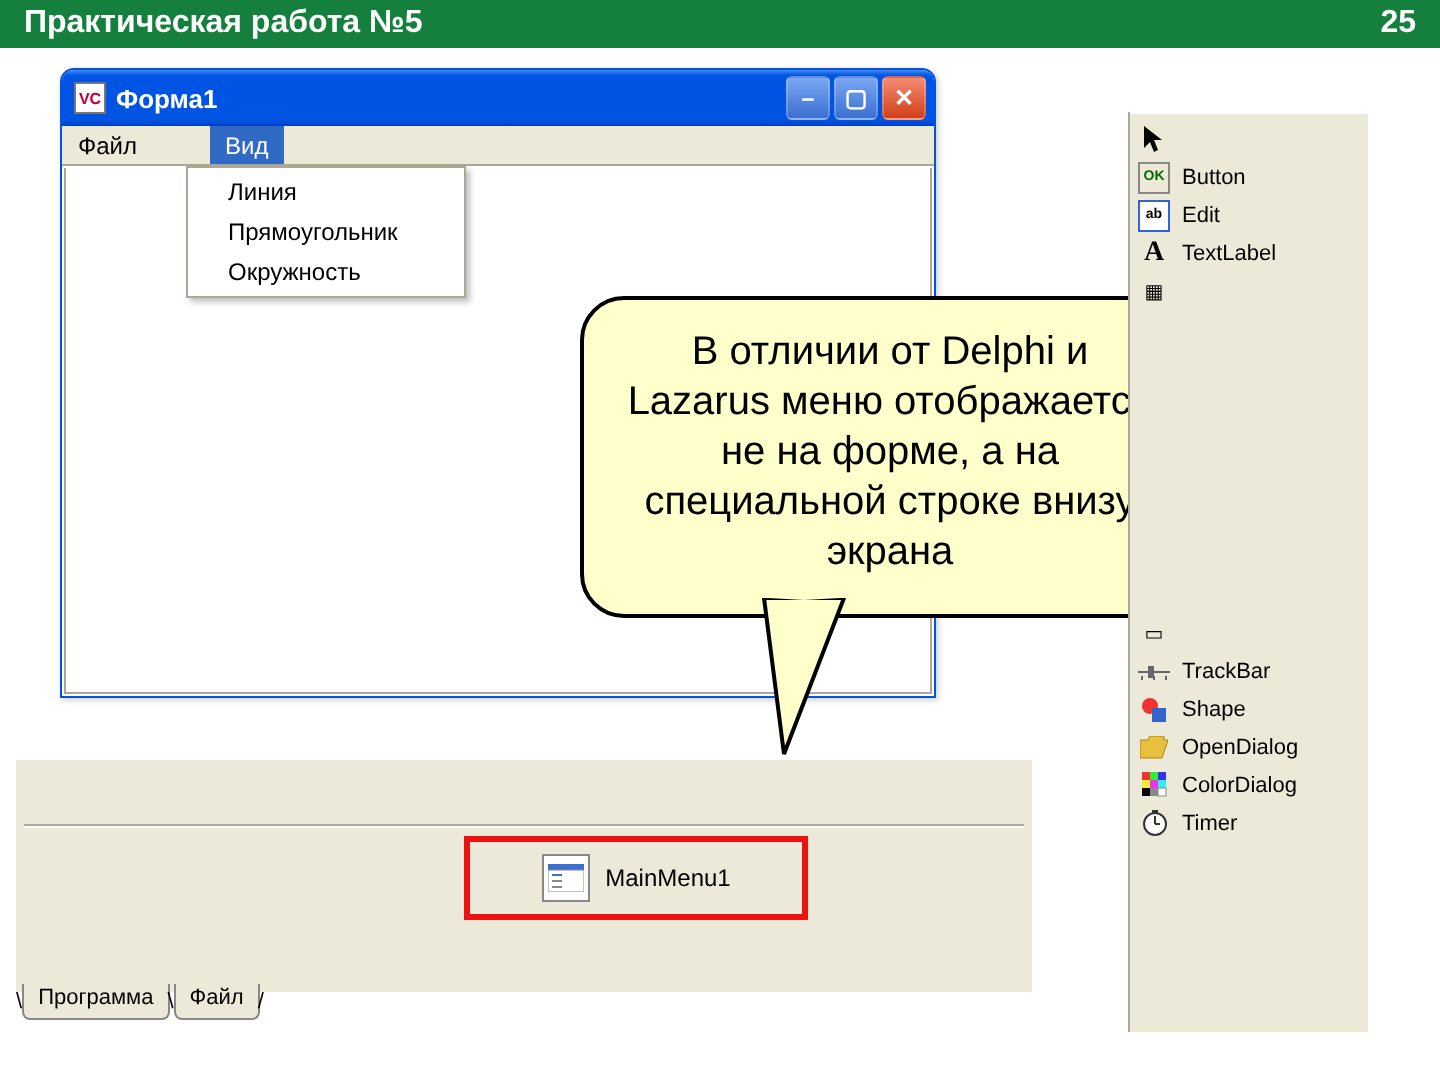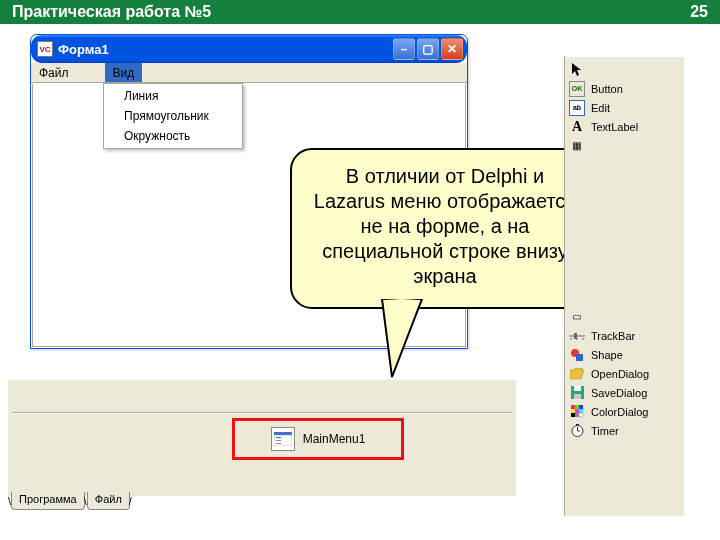--- a/index.html
+++ b/index.html
@@ -2,30 +2,30 @@
 <html><head>
 <meta charset="utf-8">
 <style>
   * { box-sizing: border-box; margin: 0; padding: 0; }
   body { width: 720px; height: 540px; background: #fff; font-family: Tahoma, Arial, sans-serif; font-size: 11px; position: relative; overflow: hidden; }
 
   .header { background: #15803d; color: #fff; height: 24px; display: flex; justify-content: space-between; align-items: center; padding: 0 12px; font-size: 16px; font-weight: bold; }
 
   
   .window { position: absolute; top: 34px; left: 30px; width: 438px; height: 315px; border: 1px solid #0054e3; border-radius: 7px 7px 0 0; overflow: hidden; box-shadow: 1px 1px 3px rgba(0,0,0,.2); }
-  .titlebar { height: 28px; background: linear-gradient(180deg,#3f8cf3 0%,#0054e3 10%,#0054e3 90%,#003fc1 100%); display: flex; align-items: center; padding: 0 4px 0 6px; color: #fff; font-weight: bold; font-size: 13px; border-radius: 11px; }
+  .titlebar { height: 28px; background: linear-gradient(180deg,#3f8cf3 0%,#0054e3 10%,#0054e3 90%,#003fc1 100%); display: flex; align-items: center; padding: 0 4px 0 6px; color: #fff; font-weight: bold; font-size: 13px; }
   .app-icon { width: 16px; height: 16px; background: #fff; border: 1px solid #777; margin-right: 5px; display:flex;align-items:center;justify-content:center;font-size:8px;color:#c00042;font-weight:bold;}
   .titlebar .spacer { flex: 1; }
   .win-btn { width: 22px; height: 22px; margin-left: 2px; border-radius: 3px; display:flex; align-items:center; justify-content:center; color:#fff; font-weight:bold; font-size:12px; }
   .win-min,.win-max { background: linear-gradient(180deg,#7aa7f3,#3b6fd0); border:1px solid #fff3; }
   .win-close { background: linear-gradient(180deg,#f38b73,#d1401a); border:1px solid #fff3; }
   .menubar { height: 20px; background: #ece9d8; display:flex; align-items: stretch; border-bottom:1px solid #aca899; font-size: 12px; gap: 28px; }
   .menu-item { padding: 2px 8px; display:flex; align-items:center; cursor:default; }
-  .menu-item.selected { background:#316ac5; color:#000000; }
-  .dropdown { position:absolute; top: 48px; left: 72px; background:#fff; border:1px solid #aca899; box-shadow: 2px 2px 3px rgba(0,0,0,.25); padding: 2px; width: 140px; }
+  .menu-item.selected { background:#316ac5; color:#ffffff; }
+  .dropdown { position:absolute; top: 48px; left: 62px; background:#fff; border:1px solid #aca899; box-shadow: 2px 2px 3px rgba(0,0,0,.25); padding: 2px; width: 140px; }
   .dd-item { padding: 3px 18px 3px 18px; font-size:12px; cursor:default; }
   .client { position:absolute; top:48px; left:0; right:0; bottom:0; background:#fff; border:1px solid #aca899; margin:1px; border-top:0;}
 
   
   .callout { position:absolute; top: 148px; left: 290px; width: 310px; background:#ffffcc; border:2px solid #000; border-radius:22px; padding:14px 16px 18px 16px; font-size:20px; line-height:1.25; text-align:center; }
   .callout svg.tail { position:absolute; left:80px; bottom:-72px; }
 
   
   .palette { position:absolute; top: 56px; right: 36px; width: 120px; background:#ece9d8; border-left:1px solid #aca899; height: 460px; padding-top:4px;margin-left:19px;}
   .palette::before{content:"";position:absolute;left:0;right:0;top:0;height:1px;background:#fff;}
@@ -162,30 +162,20 @@
       </span>
     <span>Shape</span>
   </div>
   <div class="pal-item">
     <span class="pal-icon">
         <svg width="14" height="12">
           <path d="M0 2 L4 2 L5 0 L12 0 L12 2 L14 2 L11 11 L0 11 Z" fill="#e8c040" stroke="#a80" stroke-width="0.5"></path>
         </svg>
       </span>
     <span>OpenDialog</span>
-  </div>
-  <div class="pal-item">
-    <span class="pal-icon">
-        <svg width="13" height="13">
-          <rect width="13" height="13" fill="#2a7"></rect>
-          <rect x="3" y="0" width="7" height="5" fill="#fff"></rect>
-          <rect x="3" y="8" width="7" height="5" fill="#ccc"></rect>
-        </svg>
-      </span>
-    <span>SaveDialog</span>
   </div>
   <div class="pal-item">
     <span class="pal-icon">
         <svg width="13" height="13">
           <rect x="0" y="0" width="4" height="4" fill="#e33"></rect>
           <rect x="4" y="0" width="4" height="4" fill="#3e3"></rect>
           <rect x="8" y="0" width="4" height="4" fill="#33e"></rect>
           <rect x="0" y="4" width="4" height="4" fill="#ee3"></rect>
           <rect x="4" y="4" width="4" height="4" fill="#e3e"></rect>
           <rect x="8" y="4" width="4" height="4" fill="#3ee"></rect>

